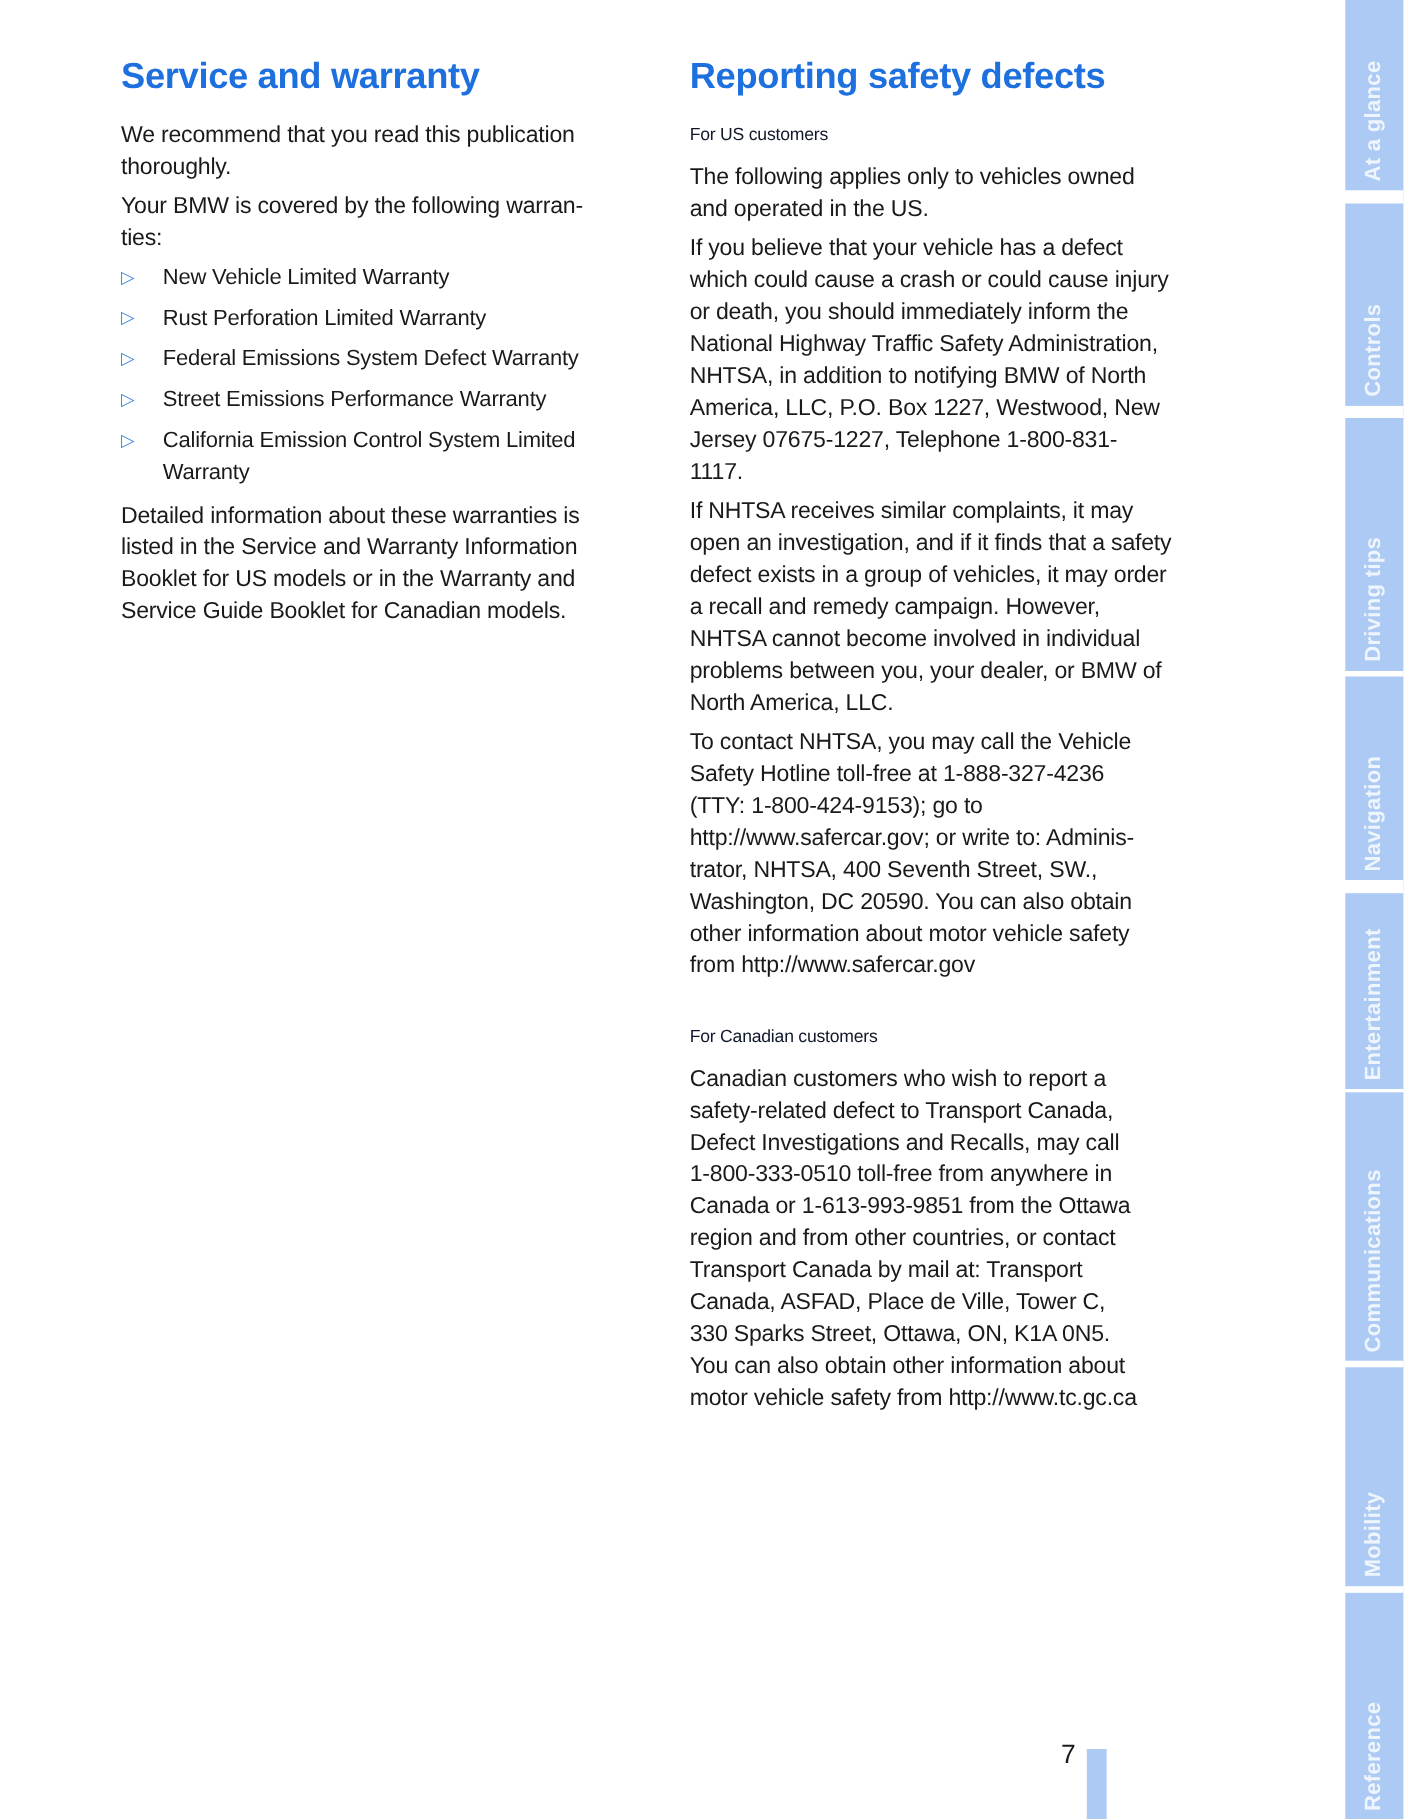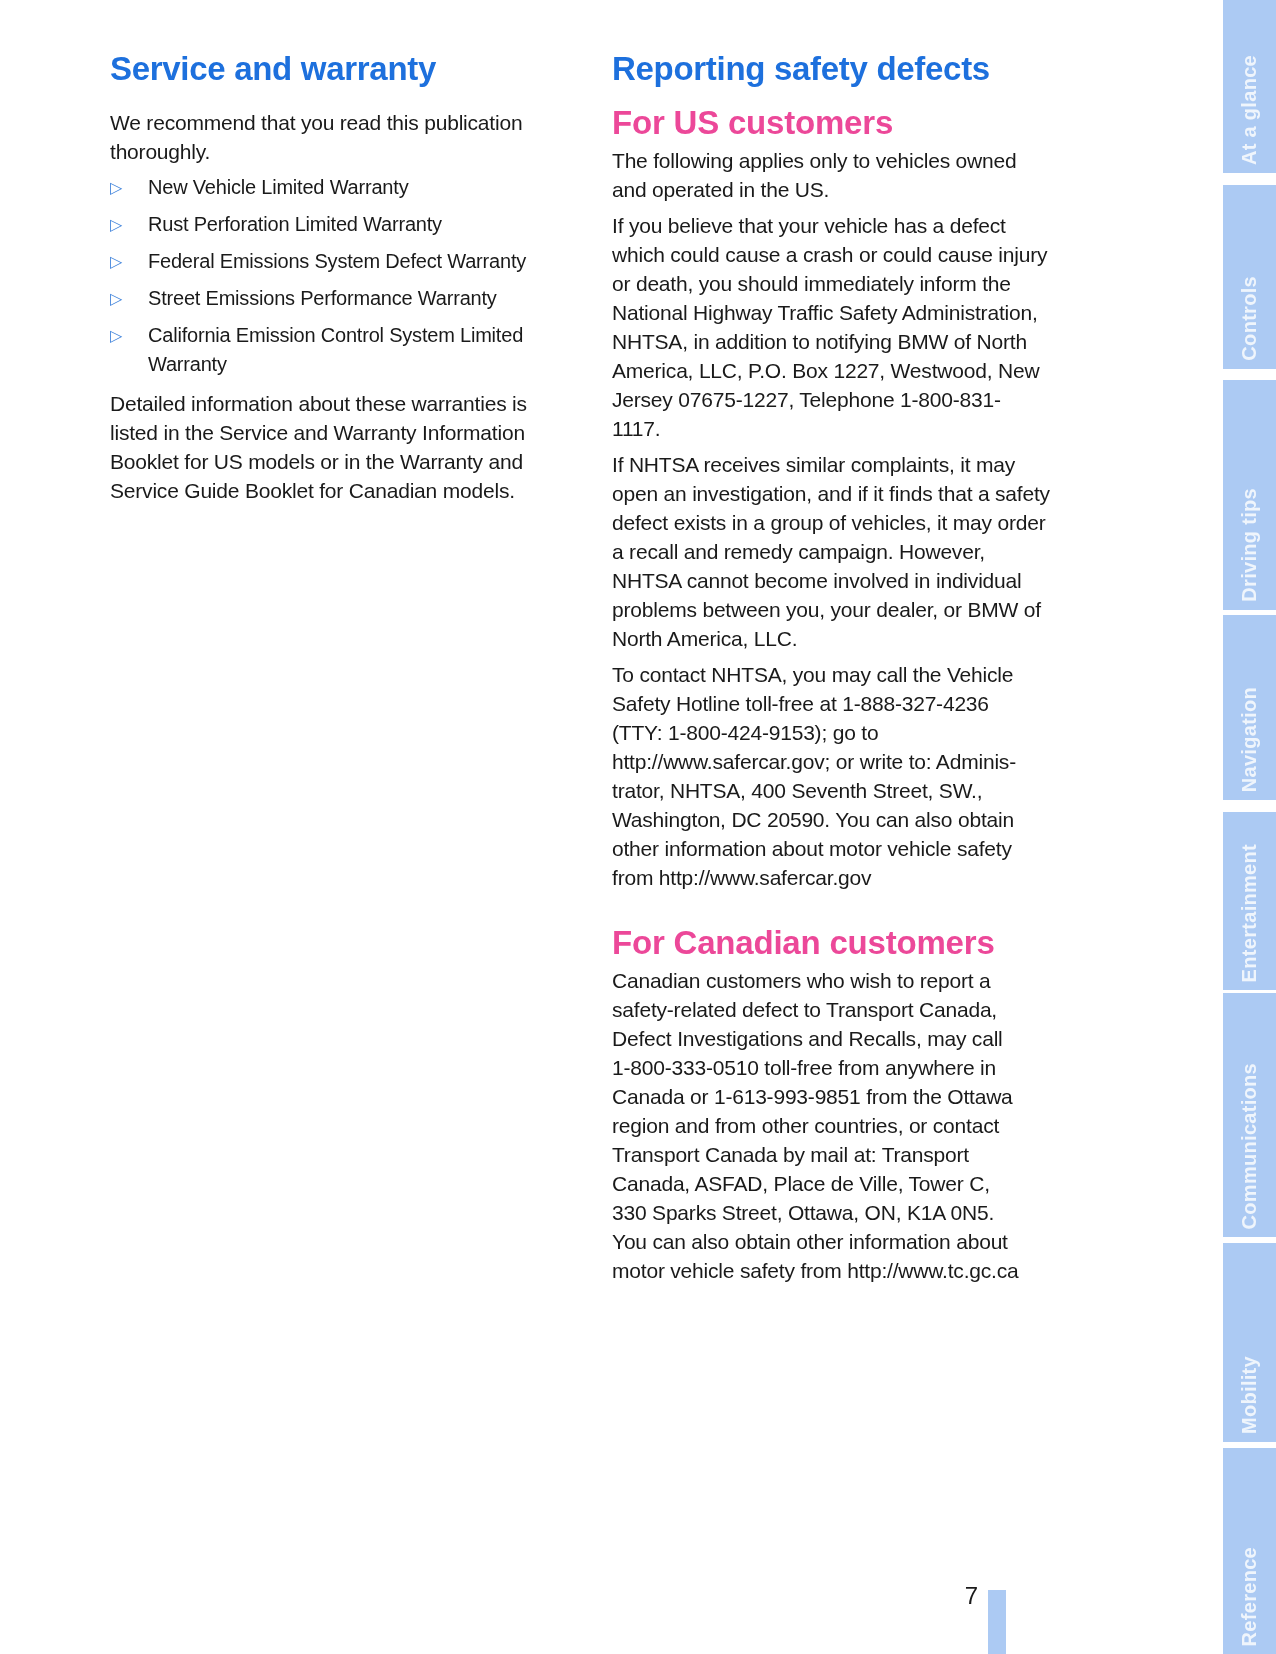--- a/index.html
+++ b/index.html
@@ -13,36 +13,36 @@
     color: #1a1a1a;
     overflow: hidden;
     margin: 0 auto;
   }
   .columns {
     position: absolute;
     left: 110px;
     top: 50px;
     width: 996px;
     display: flex;
-    gap: 23px;
+    gap: 38px;
   }
   .col { width: 479px; }
   h1 {
     color: #1d70dd;
     font-size: 33px;
     line-height: 38px;
     font-weight: bold;
     letter-spacing: -0.3px;
     margin-bottom: 20px;
   }
   h2 {
-    color: #ec4899;
-    font-size: 33px;
+    color: #0f172a;
+    font-size: 16px;
     line-height: 30px;
-    font-weight: bold;
+    font-weight: normal;
     letter-spacing: -0.2px;
     margin-top: 14px;
     margin-bottom: 8px;
   }
   h2.spaced { margin-top: 36px; }
   p {
     font-size: 21px;
     line-height: 29px;
     letter-spacing: -0.2px;
     white-space: pre-line;
@@ -122,20 +122,22 @@
 <div class="page">
 
   <div class="columns">
 
     <div class="col">
       <h1>Service and warranty</h1>
 
       <p>We recommend that you read this publication
 thoroughly.</p>
 
+      <p>Your BMW is covered by the following warran-
+ties:</p>
 
       <ul class="warranty-list">
         <li>
           <span class="bullet">▷</span>
           <span class="li-text">New Vehicle Limited Warranty</span>
         </li>
         <li>
           <span class="bullet">▷</span>
           <span class="li-text">Rust Perforation Limited Warranty</span>
         </li>

